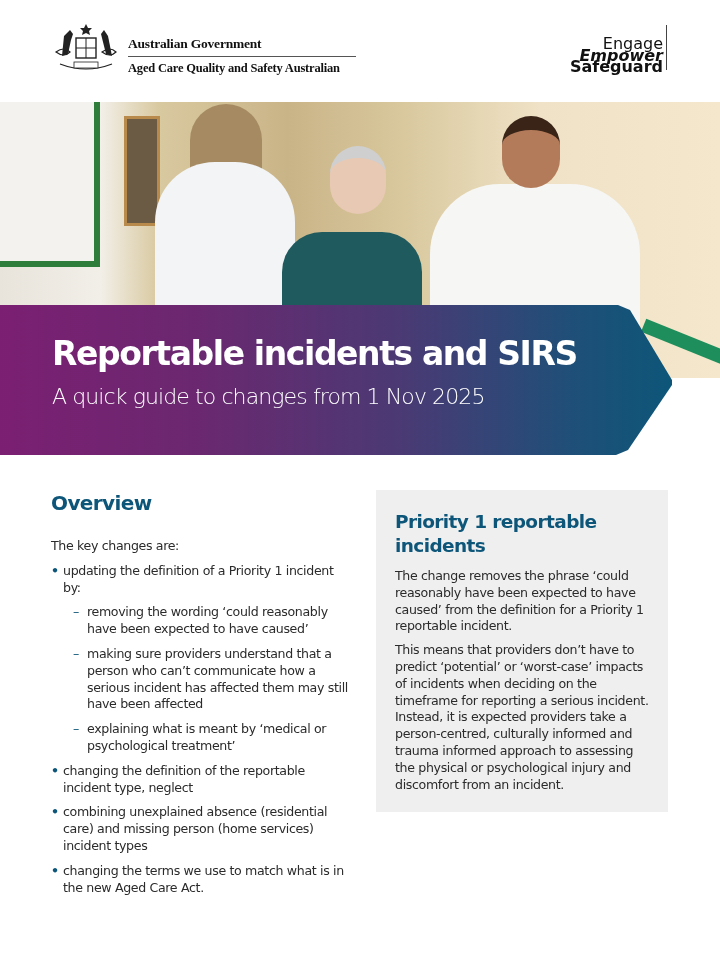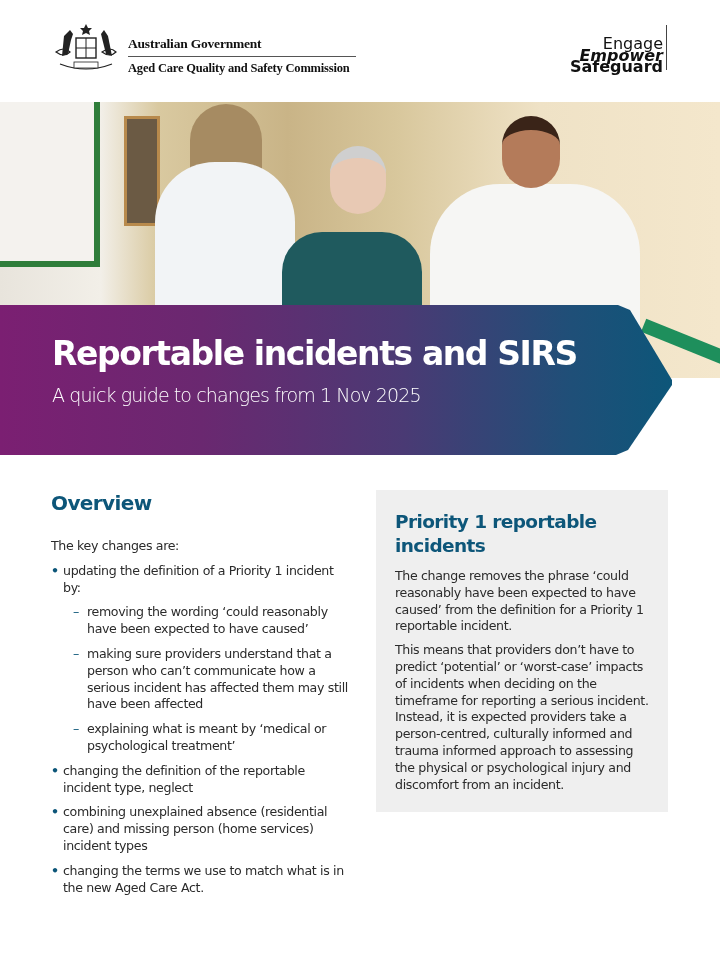--- a/index.html
+++ b/index.html
@@ -33,21 +33,21 @@
   .hero .elder-head { position: absolute; left: 330px; top: 44px; width: 56px; height: 68px; background: #e8c9b4; border-radius: 28px; border-top: 12px solid #cfcfcf; }
   .hero .nurse2 { position: absolute; left: 430px; top: 82px; width: 210px; height: 210px; background: #f6f6f4; border-radius: 70px 70px 0 0; }
   .hero .nurse2-head { position: absolute; left: 502px; top: 14px; width: 58px; height: 72px; background: #b47b5a; border-radius: 29px; border-top: 14px solid #3a2418; }
   .hero .rail { position: absolute; left: 640px; top: 235px; width: 100px; height: 14px; background: #1e8f5c; transform: rotate(22deg); }
 
   
   .banner { position: absolute; left: 0; top: 305px; width: 672px; height: 150px;
             background: linear-gradient(90deg, #7b1f72 0%, #6a2870 30%, #4a3a74 60%, #1f4f78 85%, #0d5679 100%);
             clip-path: polygon(0 0, 618px 0, 630px 5px, 672px 75px, 672px 80px, 628px 145px, 616px 150px, 0 150px); }
   .banner-title { position: absolute; left: 52px; top: 334px; font-family: "DejaVu Sans", sans-serif; font-weight: bold; font-size: 33px; color: #fff; letter-spacing: -1.4px; white-space: nowrap; }
-  .banner-sub { position: absolute; left: 52px; top: 384px; font-family: "DejaVu Sans", sans-serif; font-size: 19px; color: #fff; letter-spacing: -0.9px; white-space: nowrap; font-weight: 300; }
+  .banner-sub { position: absolute; left: 52px; top: 384px; font-family: "DejaVu Sans", sans-serif; font-size: 22px; color: #fff; letter-spacing: -0.9px; white-space: nowrap; font-weight: 300; }
 
   
   .col-left { position: absolute; left: 51px; top: 490px; width: 300px; }
   .h2 { font-family: "DejaVu Sans", sans-serif; font-weight: bold; color: #0d5679; letter-spacing: -0.6px; }
   .overview-title { font-size: 20px; line-height: 26px; margin-bottom: 22px; }
   .body-text { font-size: 12.6px; line-height: 16.8px; color: #2b2b2b; letter-spacing: -0.35px; }
   .body-text p { margin-bottom: 8px; }
   .bullets { list-style: none; }
   .bullets > li { position: relative; padding-left: 12px; margin-bottom: 8px; }
   .bullets > li::before { content: "•"; position: absolute; left: 0; top: 0; color: #0d5679; font-weight: bold; }
@@ -74,21 +74,21 @@
     <path d="M14 14 l6 -6 l3 4 l-2 6 l-3 14 l-6 2 z" fill="#222"></path>
     <path d="M58 14 l-4 -6 l-3 4 l2 8 l3 12 l6 2 z" fill="#222"></path>
     <rect x="26" y="16" width="20" height="20" fill="#fff" stroke="#222" stroke-width="1.4"></rect>
     <line x1="36" y1="16" x2="36" y2="36" stroke="#222"></line>
     <line x1="26" y1="26" x2="46" y2="26" stroke="#222"></line>
     <rect x="24" y="40" width="24" height="6" fill="#fff" stroke="#222" stroke-width="0.8"></rect>
   </svg>
   <div class="gov-block">
     <div class="gov-name">Australian Government</div>
     <div class="gov-rule"></div>
-    <div class="gov-agency">Aged Care Quality and Safety Commission</div>
+    <div class="gov-agency">Aged Care Quality and Safety Australian</div>
   </div>
   <div class="tagline">
     <div class="t1">Engage</div>
     <div class="t2">Empower</div>
     <div class="t3">Safeguard</div>
   </div>
   <div class="tagline-bar"></div>
 </div>
 
 <div class="hero" aria-label="Two carers in uniforms walking arm in arm with an elderly woman in an aged care corridor">

